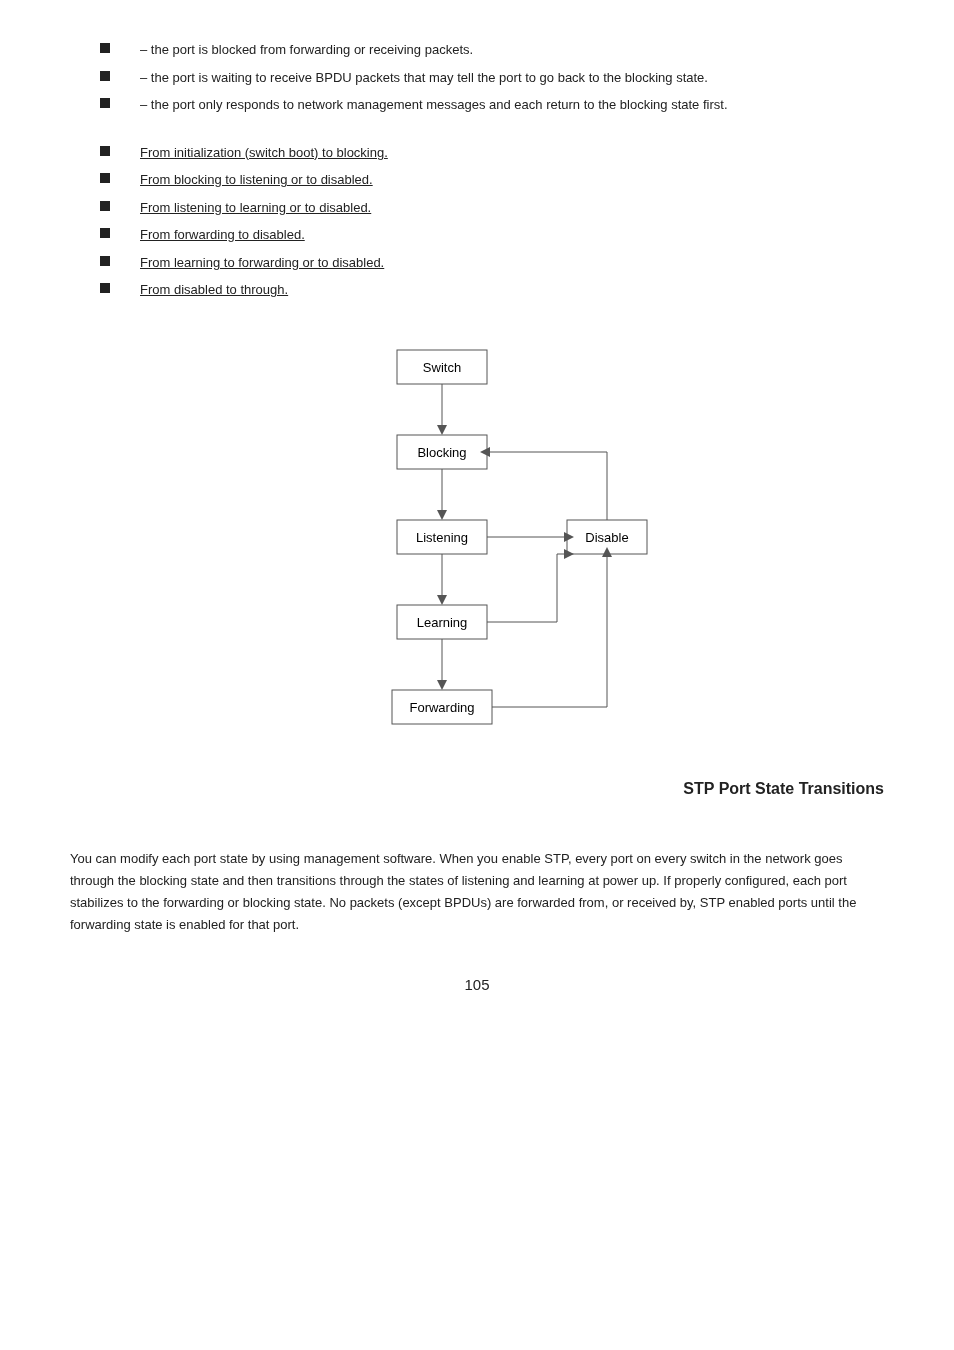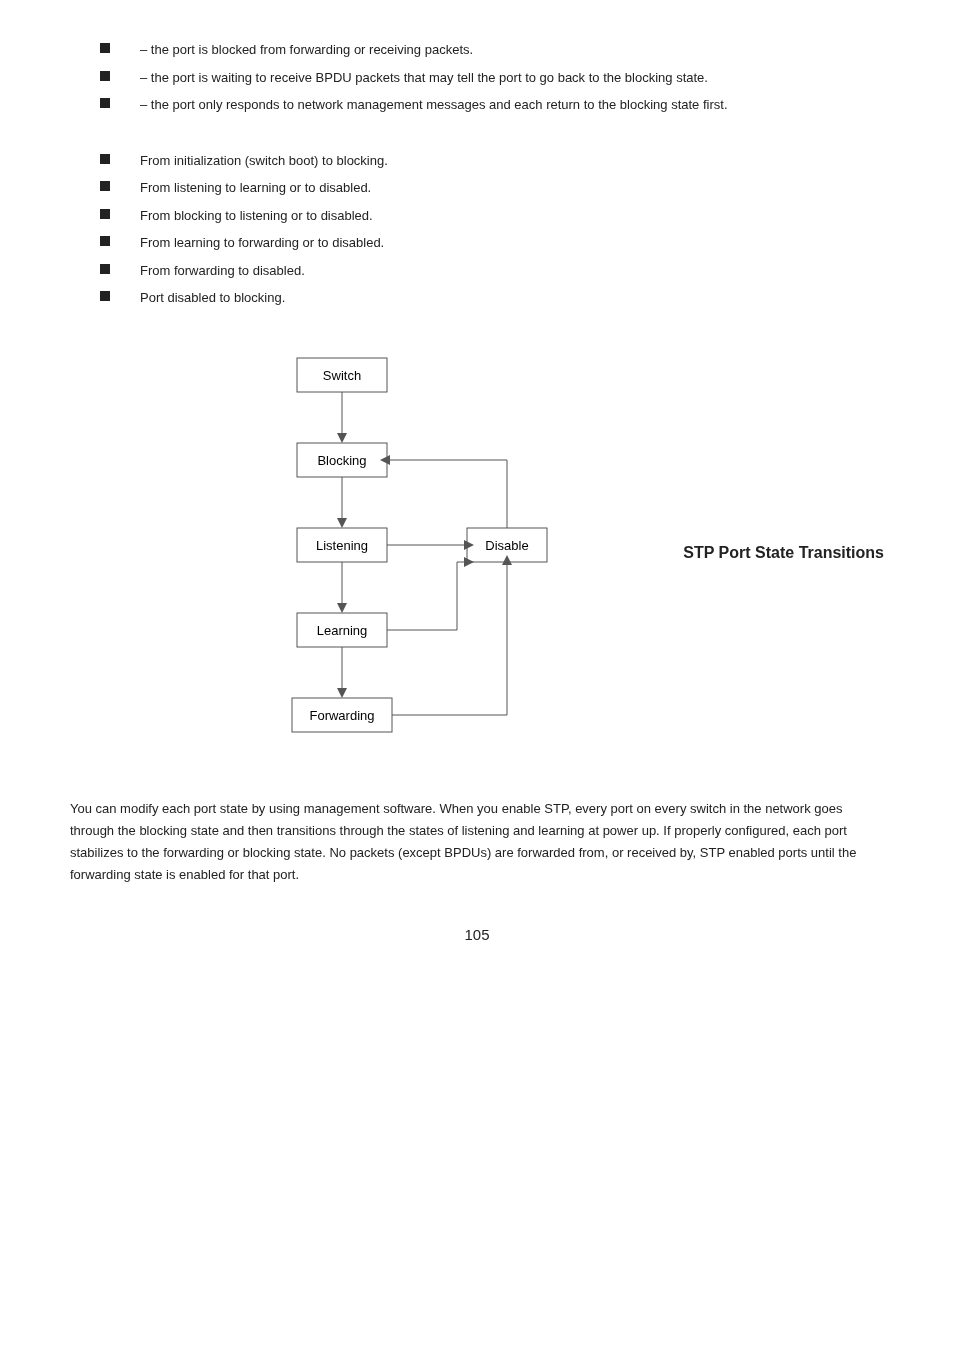--- a/index.html
+++ b/index.html
@@ -8,21 +8,21 @@
       font-family: Arial, sans-serif;
       font-size: 13px;
       color: #222;
       width: 954px;
       min-height: 1350px;
       padding: 40px 70px 60px 70px;
     }
 
     .bullet-list {
       list-style: none;
-      margin-bottom: 36px;
+      margin-bottom: 28px;
     }
     .bullet-list li {
       display: flex;
       align-items: flex-start;
       margin-bottom: 8px;
       line-height: 1.5;
     }
     .bullet-square {
       display: inline-block;
       width: 10px;
@@ -33,33 +33,34 @@
       margin-right: 30px;
       margin-left: 30px;
     }
     .bullet-text {
       flex: 1;
     }
 
     .transition-list {
       list-style: none;
       margin-bottom: 40px;
+      text-decoration: underline;
     }
     .transition-list li {
       display: flex;
       align-items: flex-start;
       margin-bottom: 8px;
       line-height: 1.5;
     }
 
     
     .diagram-container {
       display: flex;
-      flex-direction: row;
-      align-items: center;
+      flex-direction: column;
+      align-items: flex-end;
       margin: 20px 0 10px 0;
     }
     .diagram-caption {
       text-align: center;
       margin-top: 10px;
       margin-bottom: 30px;
       font-size: 16px;
       font-weight: bold;
     }
 
@@ -99,37 +100,37 @@
   </li>
 </ul>
 
 <ul class="transition-list">
   <li>
     <span class="bullet-square"></span>
     <span class="bullet-text">From initialization (switch boot) to blocking.</span>
   </li>
   <li>
     <span class="bullet-square"></span>
+    <span class="bullet-text">From blocking to listening or to disabled.</span>
+  </li>
+  <li>
+    <span class="bullet-square"></span>
     <span class="bullet-text">From listening to learning or to disabled.</span>
   </li>
   <li>
     <span class="bullet-square"></span>
-    <span class="bullet-text">From blocking to listening or to disabled.</span>
+    <span class="bullet-text">From forwarding to disabled.</span>
   </li>
   <li>
     <span class="bullet-square"></span>
     <span class="bullet-text">From learning to forwarding or to disabled.</span>
   </li>
   <li>
     <span class="bullet-square"></span>
-    <span class="bullet-text">From forwarding to disabled.</span>
-  </li>
-  <li>
-    <span class="bullet-square"></span>
-    <span class="bullet-text">Port disabled to blocking.</span>
+    <span class="bullet-text">From disabled to through.</span>
   </li>
 </ul>
 
 <div class="diagram-container">
   <svg class="diagram-svg" width="400" height="430" viewBox="0 0 400 430">
 
     <rect x="120" y="10" width="90" height="34" fill="white" stroke="#555" stroke-width="1"></rect>
     <text x="165" y="32" text-anchor="middle" font-size="13" font-family="Arial">Switch</text>
 
     <line x1="165" y1="44" x2="165" y2="88" stroke="#555" stroke-width="1"></line>

